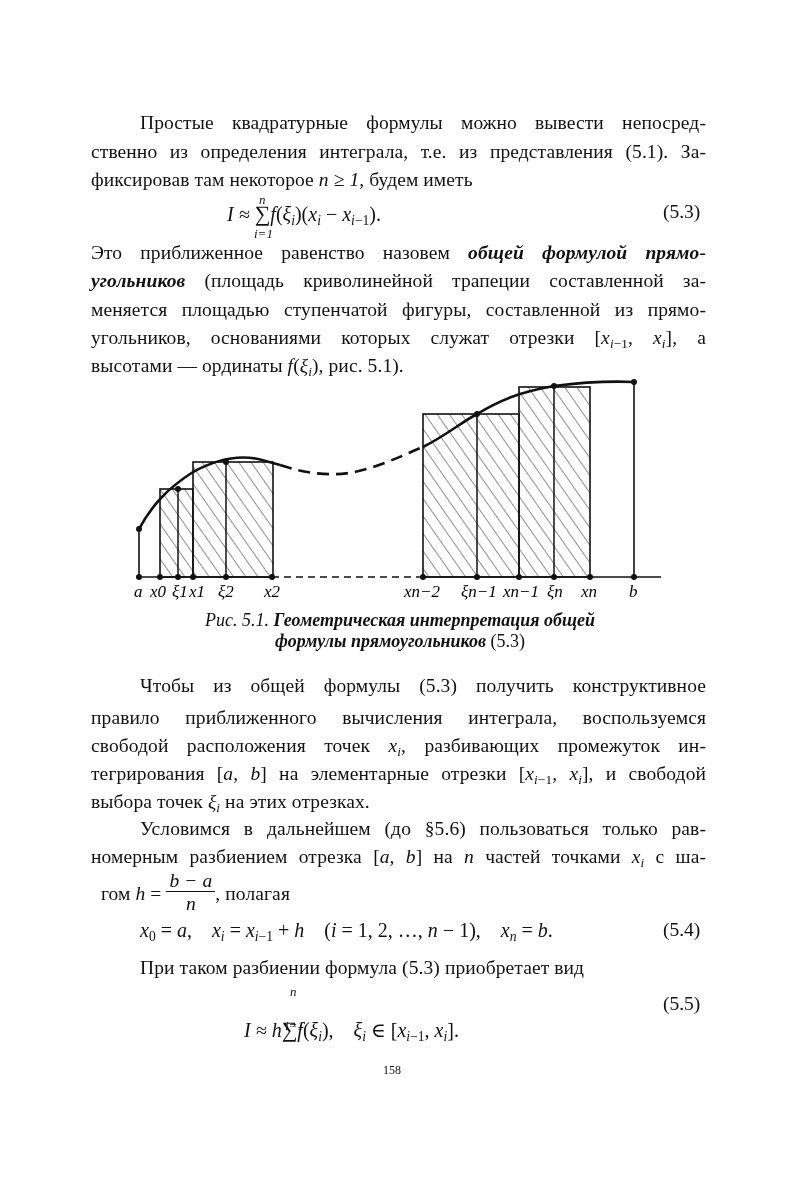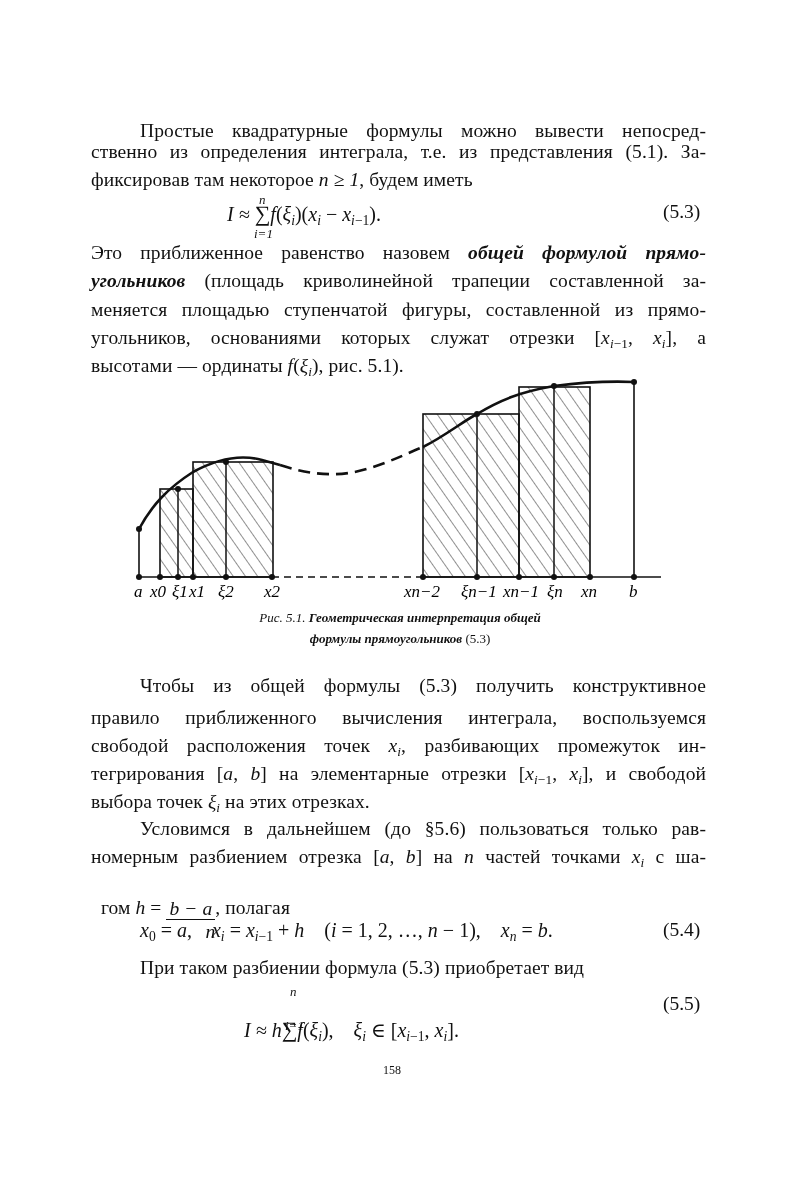--- a/index.html
+++ b/index.html
@@ -6,31 +6,31 @@
   body { width: 794px; height: 1177px; position: relative; overflow: hidden;
          font-family: "Liberation Serif", "DejaVu Serif", serif; color: #111; }
   .line { position: absolute; font-size: 19.5px; white-space: nowrap; letter-spacing: 0.1px; }
   .j { text-align: justify; text-align-last: justify; }
   .it { font-style: italic; }
   .bi { font-style: italic; font-weight: bold; }
   sub { font-size: 0.68em; vertical-align: -0.3em; line-height: 0; }
   .formula { position: absolute; font-size: 20px; white-space: nowrap; }
   .eqno { position: absolute; font-size: 19.5px; }
   .sigma { position: absolute; font-size: 13px; font-style: italic; }
-  .caption { position: absolute; font-size: 13px; font-style: italic; font-weight: bold; white-space: nowrap; text-align: center; }
+  .caption { position: absolute; font-size: 18px; font-style: italic; font-weight: bold; white-space: nowrap; text-align: center; }
   .pagenum { position: absolute; font-size: 12px; }
-  .frac { display: inline-block; vertical-align: middle; text-align: right; position: relative; top: -3px; margin-top: 28px; }
+  .frac { display: inline-block; vertical-align: middle; text-align: center; position: relative; top: -3px; }
   .frac .num { display: block; border-bottom: 1.3px solid #111; padding: 0 3px; line-height: 1.1; }
   .frac .den { display: block; line-height: 1.2; }
   svg text { font-family: "Liberation Serif", serif; font-style: italic; }
 </style>
 </head>
 <body>
 
-<div class="line j" style="left:140px; top:112px; width:566px;margin-top:8px;">Простые квадратурные формулы можно вывести непосред-</div>
+<div class="line j" style="left:140px; top:112px; width:566px;">Простые квадратурные формулы можно вывести непосред-</div>
 <div class="line j" style="left:91px; top:141px; width:615px;">ственно из определения интеграла, т.е. из представления (5.1). За-</div>
 <div class="line" style="left:91px; top:169px;">
   <span>фиксировав там некоторое</span>
   <span class="it">n ≥ 1</span><span>, будем иметь</span>
 </div>
 
 <div>
   <div class="sigma" style="left:259px; top:192px;">n</div>
   <div class="formula" style="left:227px; top:201px;">
     <span class="it">I ≈ </span><span style="font-size:22px;">∑</span><span class="it">f</span>(<span class="it">ξ<sub>i</sub></span>)(<span class="it">x<sub>i</sub></span> − <span class="it">x<sub>i</sub></span><sub>−1</sub>).

